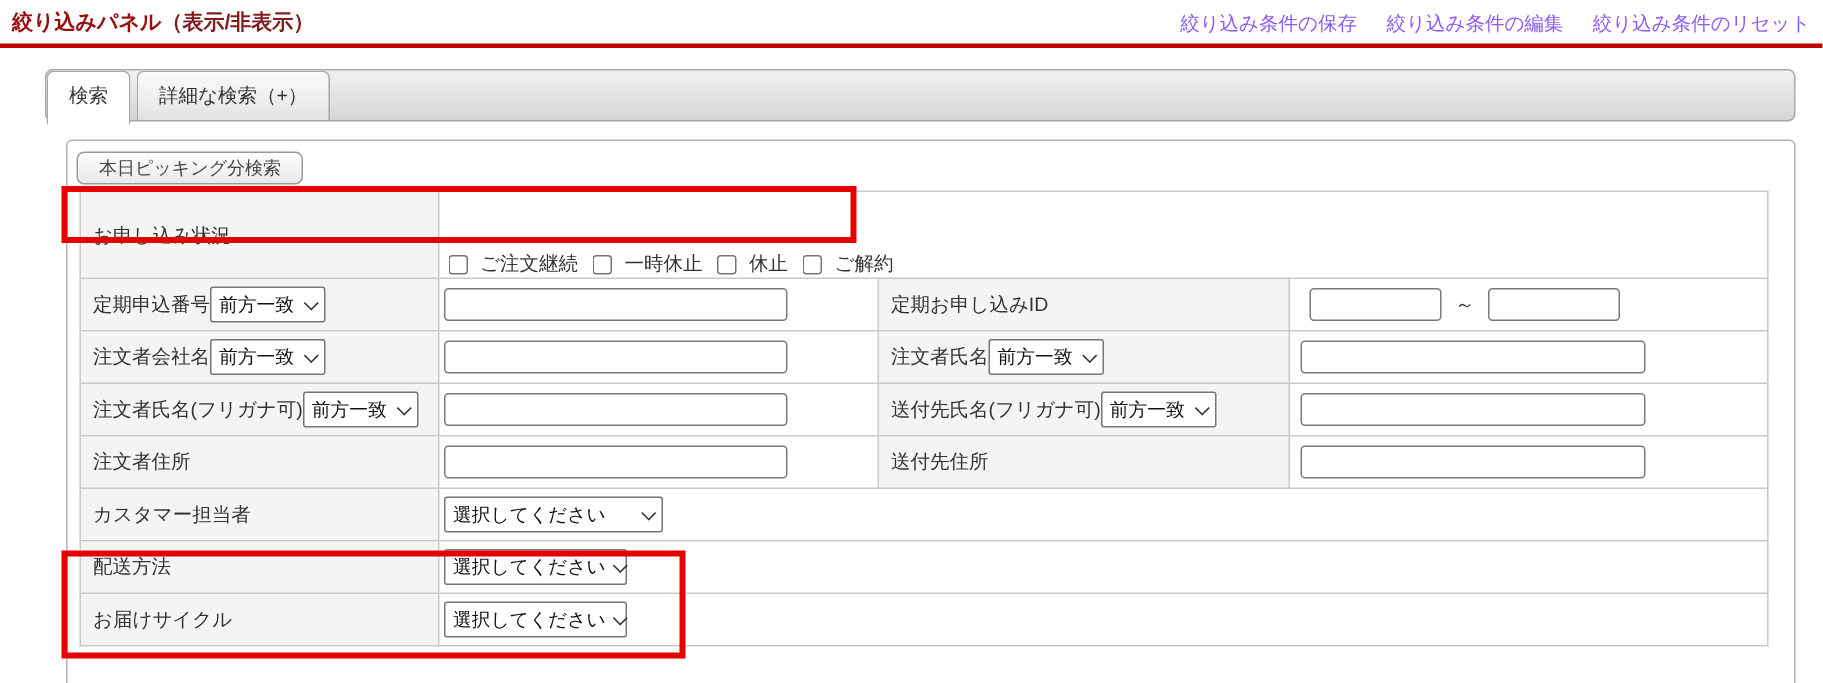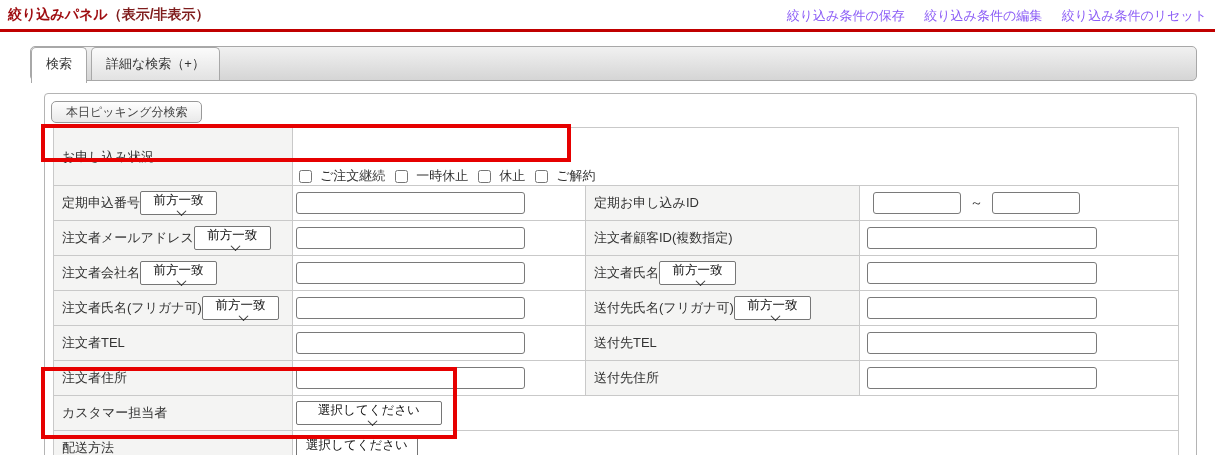--- a/index.html
+++ b/index.html
@@ -40,21 +40,21 @@
   input[type=text] { height:22px; border:1px solid #7a7a7a; border-radius:3px; background:#fff; }
   .inp-l { width:229px; }
   .inp-r { width:230px; }
   .inp-sm { width:88px; height:26px; }
   .range-wrap { display:flex; align-items:center; gap:9px; padding-left:6px; }
   .tilde { font-size:13px; color:#333; }
 
   
   .sel { display:inline-flex; align-items:center; justify-content:space-between; height:24px;
     border:1px solid #767676; border-radius:2px; background:#fff; font-size:12.5px; color:#111;
-    padding:0 5px 0 5px; cursor:pointer; white-space:nowrap;flex-direction:column; }
+    padding:0 5px 0 5px; cursor:pointer; white-space:nowrap; }
   .sel-match { width:77px; }
   .sel-wide { width:146px; }
   .sel-mid { width:122px; }
   .chev { width:7px; height:7px; border-right:1.6px solid #333; border-bottom:1.6px solid #333;
     transform:rotate(45deg) translate(-1px,-1px); margin-left:6px; flex:none; }
 
   
   .cb-group { display:flex; align-items:center; gap:10px; padding-left:3px; }
   .cb-item { display:flex; align-items:center; gap:8px;margin-top:39px; }
   .cb-item input { width:13px; height:13px; cursor:pointer; }
@@ -134,87 +134,67 @@
       <td class="lbl"><span>定期お申し込みID</span></td>
       <td class="val-r">
             <div class="range-wrap">
         <input type="text" class="inp-sm" style="">
         <span class="tilde">～</span>
         <input type="text" class="inp-sm" style="">
       </div>
           </td>
     </tr>
 
-    <tr class="h2">
-      <td class="lbl">
-            <div class="cellflex">
-        <span>注文者メールアドレス</span>
-        <span class="sel sel-match">
-                <span>前方一致</span>
-                <span class="chev"></span>
-              </span>
-      </div>
-          </td>
-      <td class="val"><input type="text" class="inp-l" style=""></td>
-      <td class="lbl"><span>注文者顧客ID(複数指定)</span></td>
+
+    <tr class="h2">
+      <td class="lbl">
+            <div class="cellflex">
+        <span>注文者会社名</span>
+        <span class="sel sel-match">
+                <span>前方一致</span>
+                <span class="chev"></span>
+              </span>
+      </div>
+          </td>
+      <td class="val"><input type="text" class="inp-l" style=""></td>
+      <td class="lbl">
+            <div class="cellflex">
+        <span>注文者氏名</span>
+        <span class="sel sel-match">
+                <span>前方一致</span>
+                <span class="chev"></span>
+              </span>
+      </div>
+          </td>
       <td class="val-r"><input type="text" class="inp-r" style=""></td>
     </tr>
 
     <tr class="h2">
       <td class="lbl">
             <div class="cellflex">
-        <span>注文者会社名</span>
-        <span class="sel sel-match">
-                <span>前方一致</span>
-                <span class="chev"></span>
-              </span>
-      </div>
-          </td>
-      <td class="val"><input type="text" class="inp-l" style=""></td>
-      <td class="lbl">
-            <div class="cellflex">
-        <span>注文者氏名</span>
+        <span>注文者氏名(フリガナ可)</span>
+        <span class="sel sel-match">
+                <span>前方一致</span>
+                <span class="chev"></span>
+              </span>
+      </div>
+          </td>
+      <td class="val"><input type="text" class="inp-l" style=""></td>
+      <td class="lbl">
+            <div class="cellflex">
+        <span>送付先氏名(フリガナ可)</span>
         <span class="sel sel-match">
                 <span>前方一致</span>
                 <span class="chev"></span>
               </span>
       </div>
           </td>
       <td class="val-r"><input type="text" class="inp-r" style=""></td>
     </tr>
 
-    <tr class="h2">
-      <td class="lbl">
-            <div class="cellflex">
-        <span>注文者氏名(フリガナ可)</span>
-        <span class="sel sel-match">
-                <span>前方一致</span>
-                <span class="chev"></span>
-              </span>
-      </div>
-          </td>
-      <td class="val"><input type="text" class="inp-l" style=""></td>
-      <td class="lbl">
-            <div class="cellflex">
-        <span>送付先氏名(フリガナ可)</span>
-        <span class="sel sel-match">
-                <span>前方一致</span>
-                <span class="chev"></span>
-              </span>
-      </div>
-          </td>
-      <td class="val-r"><input type="text" class="inp-r" style=""></td>
-    </tr>
-
-    <tr class="h2">
-      <td class="lbl"><span>注文者TEL</span></td>
-      <td class="val"><input type="text" class="inp-l" style=""></td>
-      <td class="lbl"><span>送付先TEL</span></td>
-      <td class="val-r"><input type="text" class="inp-r" style=""></td>
-    </tr>
 
     <tr class="h2">
       <td class="lbl"><span>注文者住所</span></td>
       <td class="val"><input type="text" class="inp-l" style=""></td>
       <td class="lbl"><span>送付先住所</span></td>
       <td class="val-r"><input type="text" class="inp-r" style=""></td>
     </tr>
 
     <tr class="h2">
       <td class="lbl"><span>カスタマー担当者</span></td>

